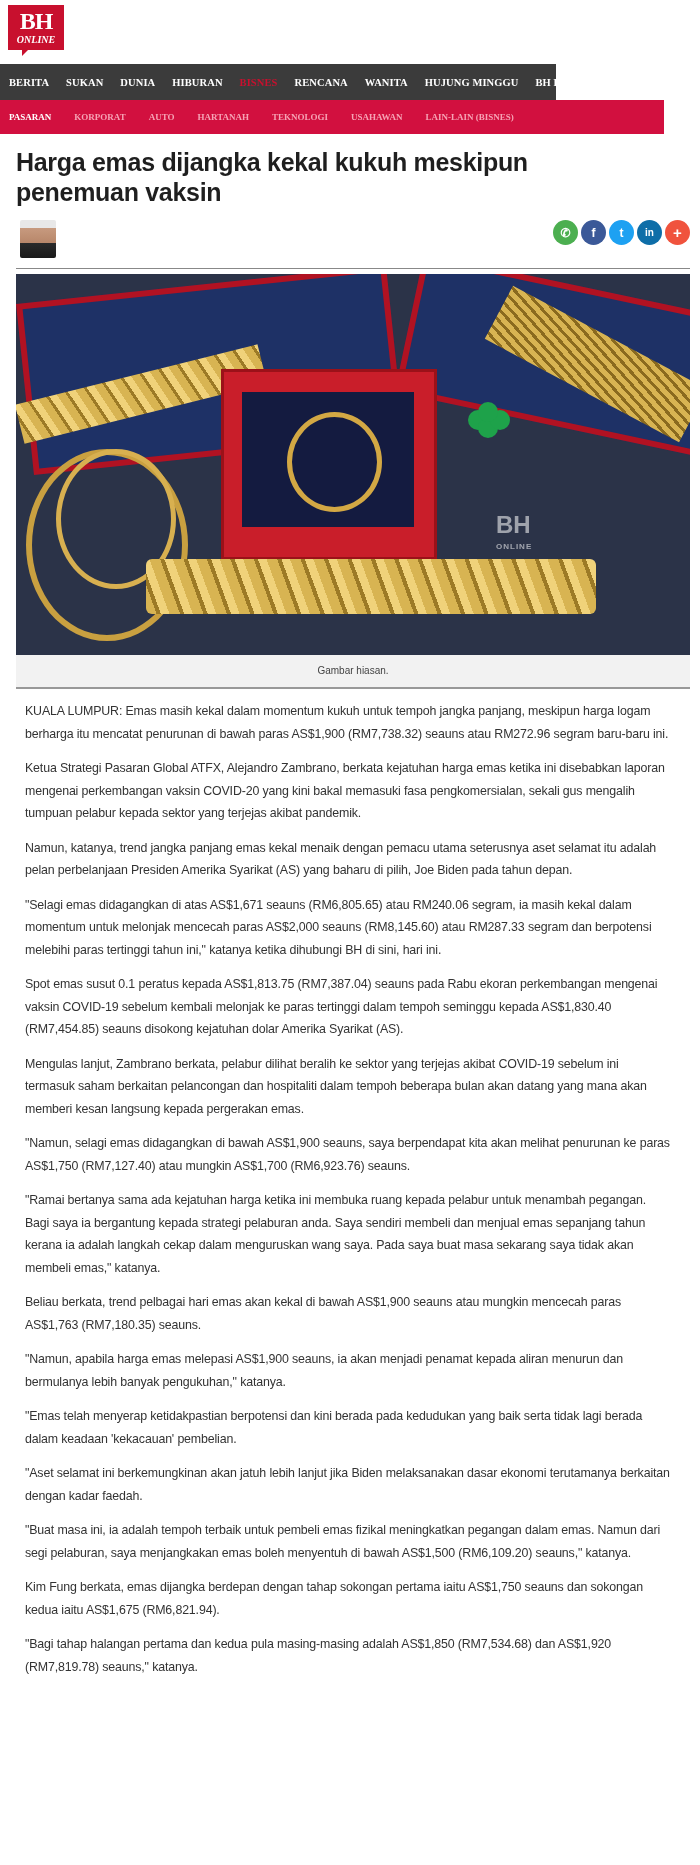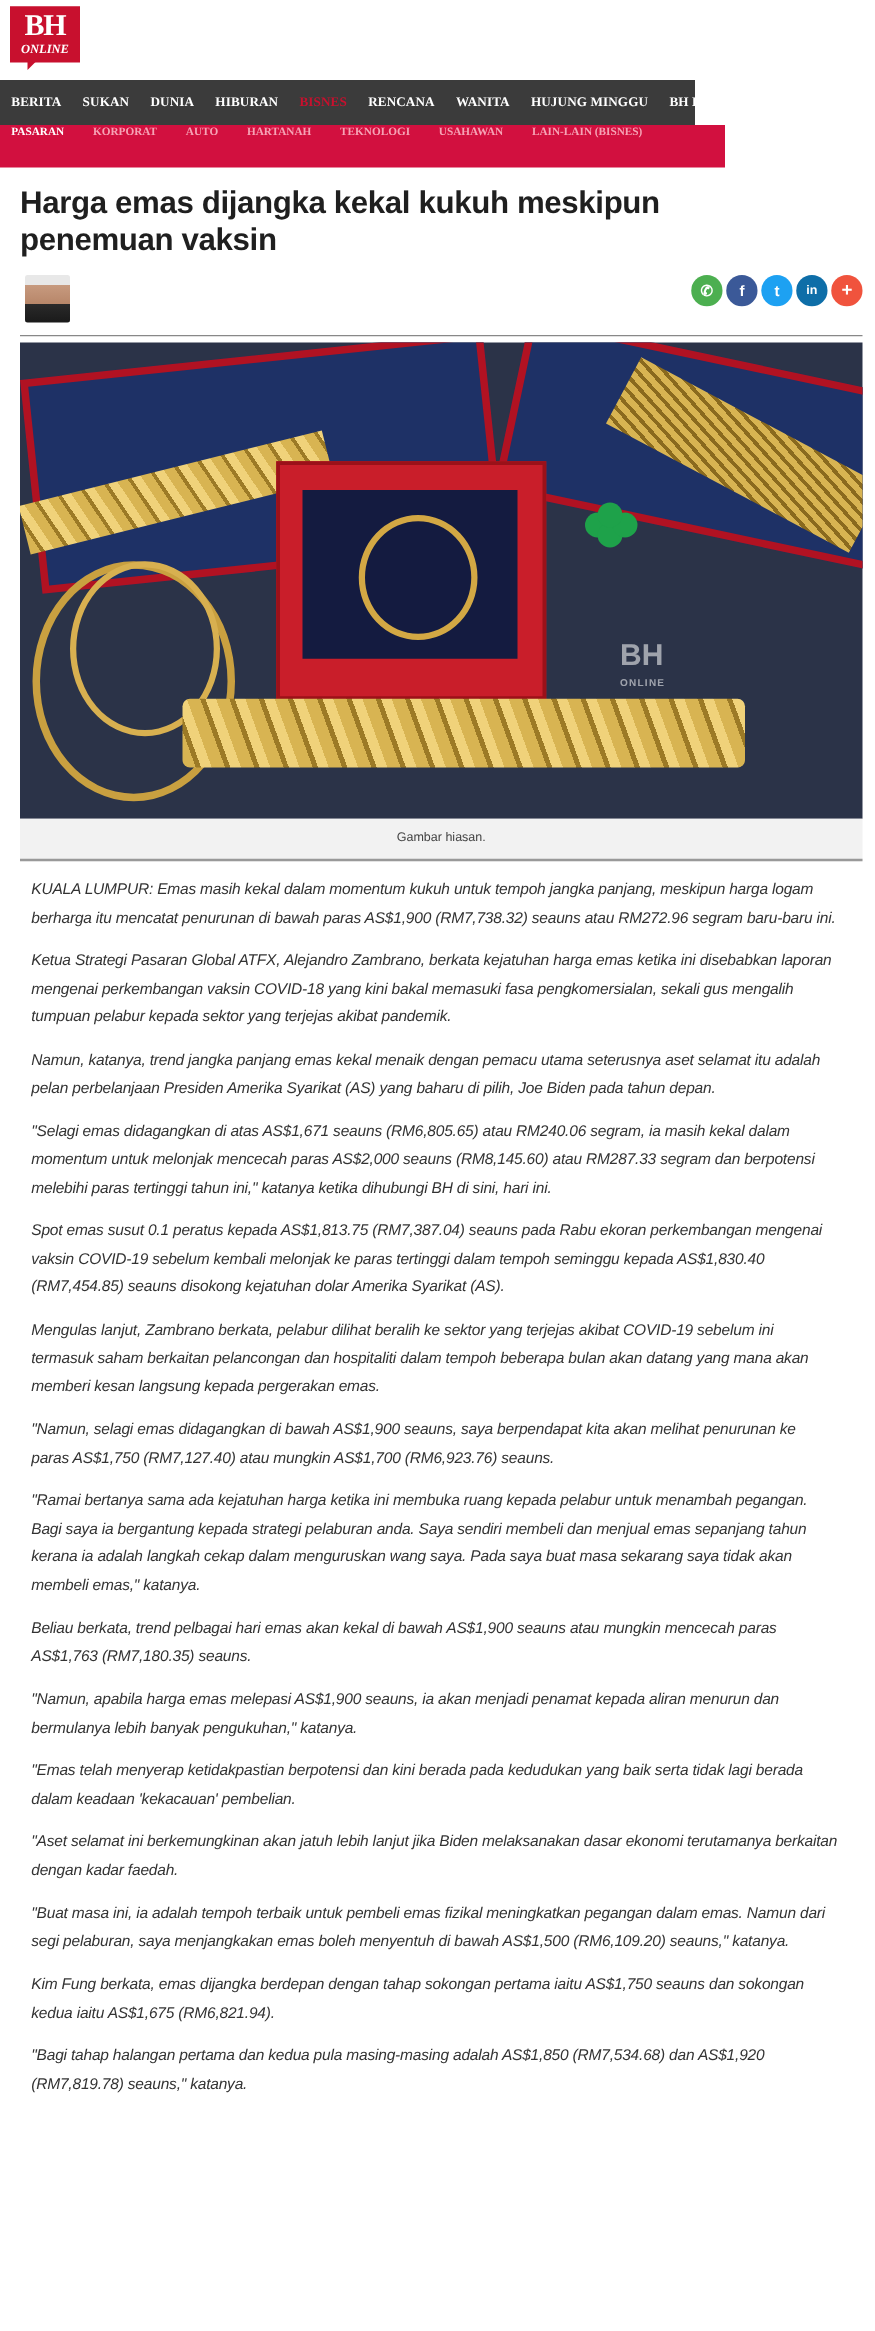--- a/index.html
+++ b/index.html
@@ -8,21 +8,21 @@
   .logo-wrap { position: absolute; left: 8px; top: 5px; width: 56px; height: 52px; }
   .logo { position: relative; width: 56px; height: 45px; background: #c8102e; color: #fff; text-align: center; }
   .logo .bh { font-family: "Liberation Serif", serif; font-weight: bold; font-size: 24px; line-height: 26px; display: block; padding-top: 3px; letter-spacing: -1px; }
   .logo .online { font-family: "Liberation Serif", serif; font-style: italic; font-weight: bold; font-size: 10px; line-height: 11px; display: block; }
   .logo .tail { position: absolute; left: 14px; bottom: -6px; width: 0; height: 0; border-left: 7px solid #c8102e; border-bottom: 7px solid transparent; }
 
   .mainnav { position: absolute; left: 0; top: 64px; width: 556px; height: 36px; background: #3b3b3b; display: flex; align-items: center; }
   .mainnav .item { font-family: "Liberation Serif", serif; font-weight: bold; font-size: 10.5px; color: #ffffff; margin-left: 9px; margin-right: 8px; white-space: nowrap; letter-spacing: 0.1px; cursor: pointer; }
   .mainnav .item.active { color: #c8102e; }
 
-  .subnav { position: absolute; left: 0; top: 100px; width: 580px; height: 34px; background: #d2103f; display: flex; align-items: flex-start; }
+  .subnav { position: absolute; left: 0; top: 100px; width: 664px; height: 34px; background: #d2103f; display: flex; align-items: center; }
   .subnav .item { font-family: "Liberation Serif", serif; font-weight: bold; font-size: 9px; color: #f6a3b5; margin-left: 9px; margin-right: 14px; white-space: nowrap; cursor: pointer; }
   .subnav .item.active { color: #ffffff; }
 
   .title { position: absolute; left: 16px; top: 147px; width: 600px; margin: 0; font-family: "Liberation Sans", sans-serif; font-weight: bold; font-size: 25px; line-height: 30px; color: #1f1f1f; letter-spacing: -0.3px; }
 
   .byline { position: absolute; left: 20px; top: 220px; height: 44px; width: 670px; }
   .avatar { position: absolute; left: 0; top: 0; width: 36px; height: 38px; background: linear-gradient(180deg,#e8e8e8 0%, #e8e8e8 20%, #c79a7f 21%, #b8876a 60%, #2a2a2a 61%, #1a1a1a 100%); border-radius: 2px; }
   .meta { position: absolute; left: 46px; top: 4px; font-size: 10.5px; line-height: 16px; color: #555; }
   .meta .author, .meta .email { color: #c0396b; }
   .share { position: absolute; right: 0; top: 0; display: flex; gap: 3px; }
@@ -39,21 +39,21 @@
   .hero .ring1 { position: absolute; left: 10px; top: 175px; width: 150px; height: 180px; border: 6px solid #c9a040; border-radius: 50%; }
   .hero .ring2 { position: absolute; left: 40px; top: 175px; width: 110px; height: 130px; border: 5px solid #d8b050; border-radius: 50%; }
   .hero .chain2 { position: absolute; left: 0; top: 100px; width: 250px; height: 40px; background: repeating-linear-gradient(70deg,#d8b452 0 8px,#9c7a26 8px 11px,#f0d27a 11px 18px); transform: rotate(-14deg); }
   .hero .chain3 { position: absolute; left: 470px; top: 60px; width: 220px; height: 60px; background: repeating-linear-gradient(20deg,#d8b452 0 5px,#8a6a1e 5px 8px); transform: rotate(28deg); }
   .hero .jade { position: absolute; left: 462px; top: 128px; width: 20px; height: 20px; background: #1ea24a; border-radius: 50%; box-shadow: 12px 8px 0 #1ea24a, 0 16px 0 #1ea24a, -10px 8px 0 #1ea24a; }
   .hero .wm { position: absolute; left: 480px; top: 240px; font-family: "Liberation Sans", sans-serif; font-weight: bold; font-size: 24px; color: rgba(255,255,255,0.55); line-height: 22px; }
   .hero .wm small { display: block; font-size: 8px; letter-spacing: 1px; }
 
   .caption { position: absolute; left: 16px; top: 655px; width: 674px; height: 32px; background: #f2f2f2; border-bottom: 2px solid #999; text-align: center; font-size: 10px; line-height: 32px; color: #444; }
 
-  .article { position: absolute; left: 25px; top: 700px; width: 645px; font-style: italic; }
+  .article { position: absolute; left: 25px; top: 700px; width: 645px; }
   .article p { margin: 0 0 12px 0; font-family: "Liberation Sans", sans-serif; font-size: 12.4px; line-height: 22.5px; color: #333; letter-spacing: -0.15px; }
 </style>
 </head>
 <body>
 
 <div class="logo-wrap">
   <div class="logo">
     <span class="bh">BH</span>
     <span class="online">ONLINE</span>
     <div class="tail"></div>
@@ -124,21 +124,21 @@
   <div class="chain"></div>
   <div class="wm">
     <span>BH</span>
     <small>ONLINE</small>
   </div>
 </div>
 <div class="caption">Gambar hiasan.</div>
 
 <div class="article">
   <p>KUALA LUMPUR: Emas masih kekal dalam momentum kukuh untuk tempoh jangka panjang, meskipun harga logam berharga itu mencatat penurunan di bawah paras AS$1,900 (RM7,738.32) seauns atau RM272.96 segram baru-baru ini.</p>
-  <p>Ketua Strategi Pasaran Global ATFX, Alejandro Zambrano, berkata kejatuhan harga emas ketika ini disebabkan laporan mengenai perkembangan vaksin COVID-18 yang kini bakal memasuki fasa pengkomersialan, sekali gus mengalih tumpuan pelabur kepada sektor yang terjejas akibat pandemik.</p>
+  <p>Ketua Strategi Pasaran Global ATFX, Alejandro Zambrano, berkata kejatuhan harga emas ketika ini disebabkan laporan mengenai perkembangan vaksin COVID-20 yang kini bakal memasuki fasa pengkomersialan, sekali gus mengalih tumpuan pelabur kepada sektor yang terjejas akibat pandemik.</p>
   <p>Namun, katanya, trend jangka panjang emas kekal menaik dengan pemacu utama seterusnya aset selamat itu adalah pelan perbelanjaan Presiden Amerika Syarikat (AS) yang baharu di pilih, Joe Biden pada tahun depan.</p>
   <p>"Selagi emas didagangkan di atas AS$1,671 seauns (RM6,805.65) atau RM240.06 segram, ia masih kekal dalam momentum untuk melonjak mencecah paras AS$2,000 seauns (RM8,145.60) atau RM287.33 segram dan berpotensi melebihi paras tertinggi tahun ini," katanya ketika dihubungi BH di sini, hari ini.</p>
   <p>Spot emas susut 0.1 peratus kepada AS$1,813.75 (RM7,387.04) seauns pada Rabu ekoran perkembangan mengenai vaksin COVID-19 sebelum kembali melonjak ke paras tertinggi dalam tempoh seminggu kepada AS$1,830.40 (RM7,454.85) seauns disokong kejatuhan dolar Amerika Syarikat (AS).</p>
   <p>Mengulas lanjut, Zambrano berkata, pelabur dilihat beralih ke sektor yang terjejas akibat COVID-19 sebelum ini termasuk saham berkaitan pelancongan dan hospitaliti dalam tempoh beberapa bulan akan datang yang mana akan memberi kesan langsung kepada pergerakan emas.</p>
   <p>"Namun, selagi emas didagangkan di bawah AS$1,900 seauns, saya berpendapat kita akan melihat penurunan ke paras AS$1,750 (RM7,127.40) atau mungkin AS$1,700 (RM6,923.76) seauns.</p>
   <p>"Ramai bertanya sama ada kejatuhan harga ketika ini membuka ruang kepada pelabur untuk menambah pegangan. Bagi saya ia bergantung kepada strategi pelaburan anda. Saya sendiri membeli dan menjual emas sepanjang tahun kerana ia adalah langkah cekap dalam menguruskan wang saya. Pada saya buat masa sekarang saya tidak akan membeli emas," katanya.</p>
   <p>Beliau berkata, trend pelbagai hari emas akan kekal di bawah AS$1,900 seauns atau mungkin mencecah paras AS$1,763 (RM7,180.35) seauns.</p>
   <p>"Namun, apabila harga emas melepasi AS$1,900 seauns, ia akan menjadi penamat kepada aliran menurun dan bermulanya lebih banyak pengukuhan," katanya.</p>
   <p>"Emas telah menyerap ketidakpastian berpotensi dan kini berada pada kedudukan yang baik serta tidak lagi berada dalam keadaan 'kekacauan' pembelian.</p>
   <p>"Aset selamat ini berkemungkinan akan jatuh lebih lanjut jika Biden melaksanakan dasar ekonomi terutamanya berkaitan dengan kadar faedah.</p>

